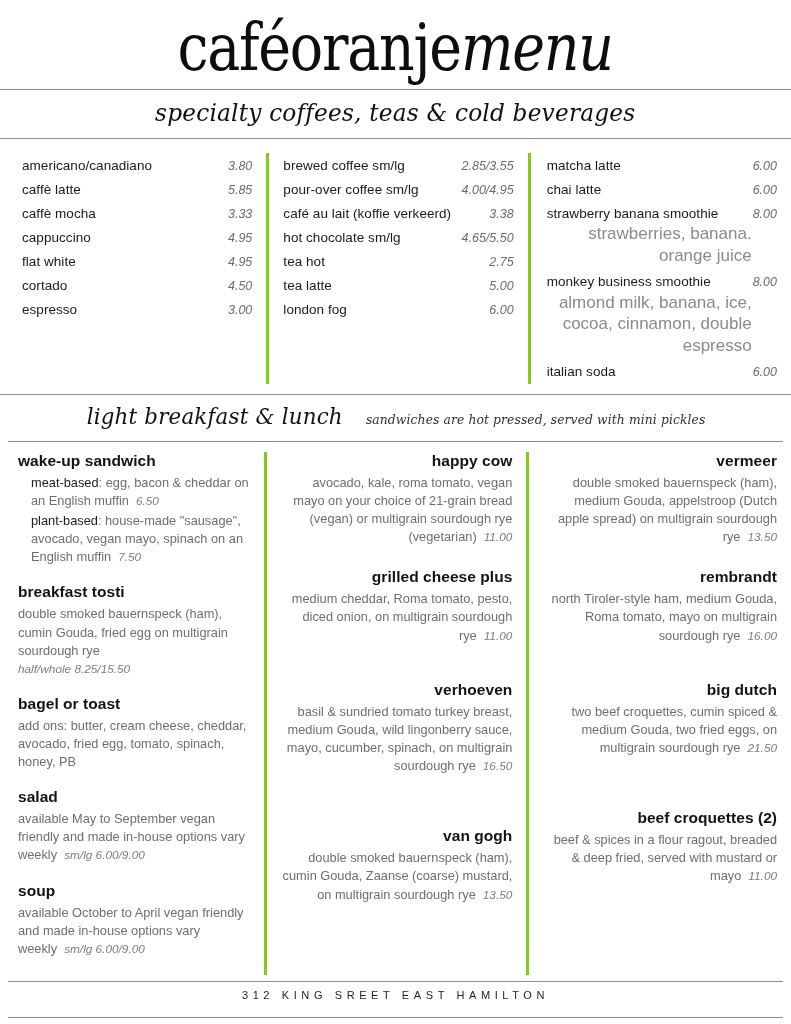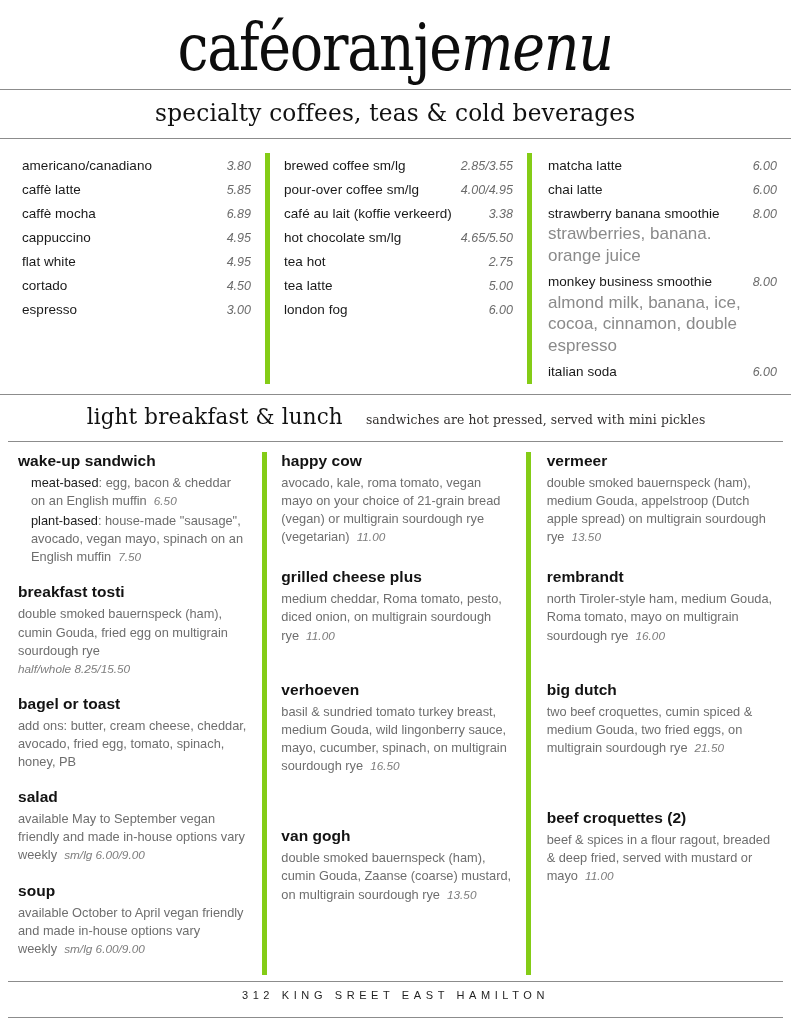--- a/index.html
+++ b/index.html
@@ -60,20 +60,21 @@
     width: calc(100% - 16px);
     margin-left: 8px;
     flex: none;
   }
 
   
   .section-banner {
     text-align: center;
     padding: 9px 0 11px 0;
     font-family: "DejaVu Serif", "Liberation Serif", serif;
+    font-style: italic;
   }
   .banner-title {
     font-size: 25px;
     line-height: 1.12;
     color: #111;
     letter-spacing: 0.2px;
     transform: scaleX(0.93);
     display: inline-block;
   }
   .banner-title.small {
@@ -94,21 +95,22 @@
     width: 100%;
     box-sizing: border-box;
   }
   .col {
     flex: 1 1 0;
     box-sizing: border-box;
     padding: 0 16px;
     min-width: 0;
   }
   .col + .col {
-    border-left: 5px solid #84cc16;
+    border-left: 3px solid #84cc16;
+    text-align: right;
   }
 
   
   .drinks-area {
     padding: 14px 0 10px 0;
   }
   .drink-col { padding: 0 14px 0 22px; }
   .drink-col.c2 { padding-left: 14px; }
   .drink-col.c3 { padding-left: 16px; }
 
@@ -227,21 +229,21 @@
       <div class="drink-row">
         <span class="drink-name">americano/canadiano</span>
         <span class="drink-price">3.80</span>
       </div>
       <div class="drink-row">
         <span class="drink-name">caffè latte</span>
         <span class="drink-price">5.85</span>
       </div>
       <div class="drink-row">
         <span class="drink-name">caffè mocha</span>
-        <span class="drink-price">6.89</span>
+        <span class="drink-price">3.33</span>
       </div>
       <div class="drink-row">
         <span class="drink-name">cappuccino</span>
         <span class="drink-price">4.95</span>
       </div>
       <div class="drink-row">
         <span class="drink-name">flat white</span>
         <span class="drink-price">4.95</span>
       </div>
       <div class="drink-row">

